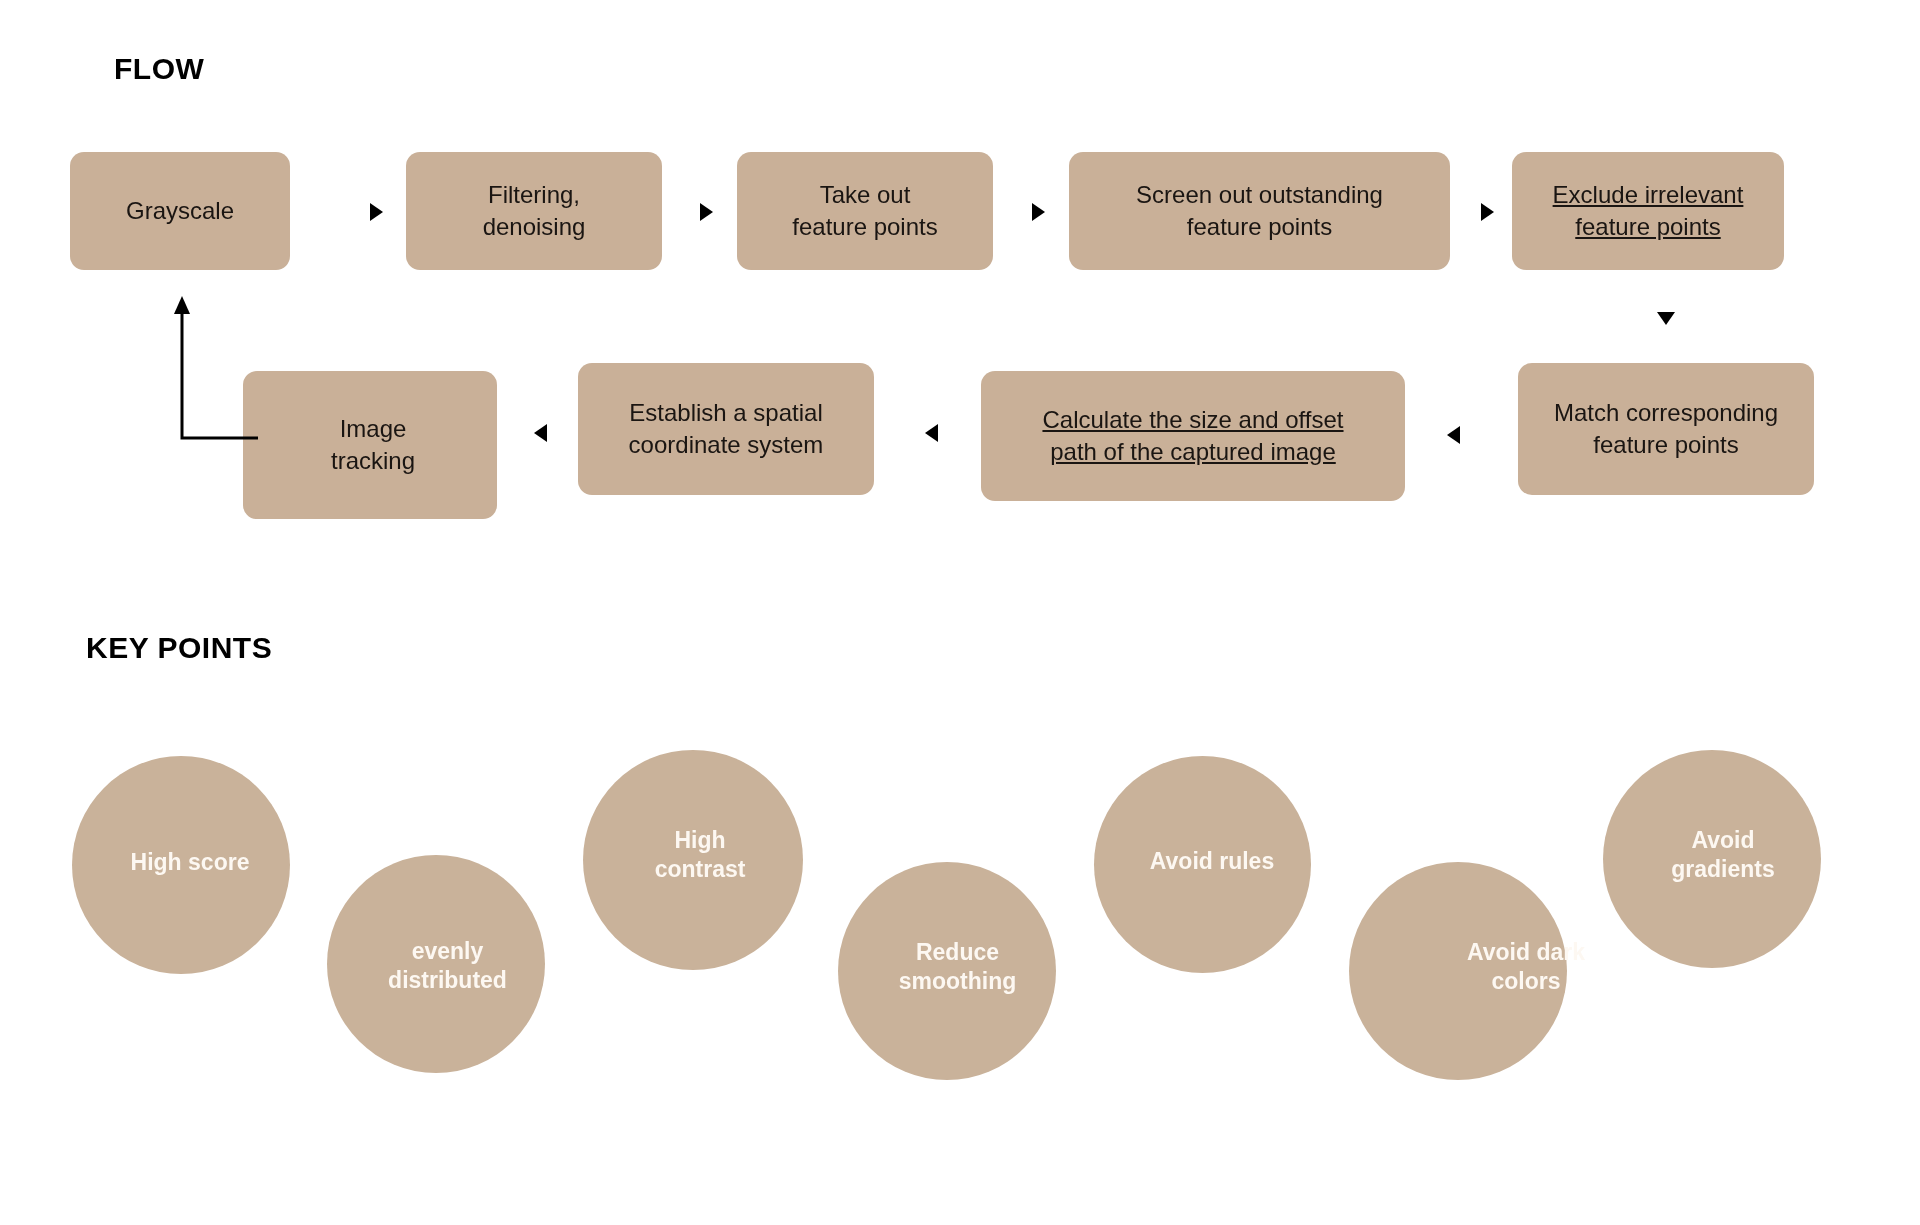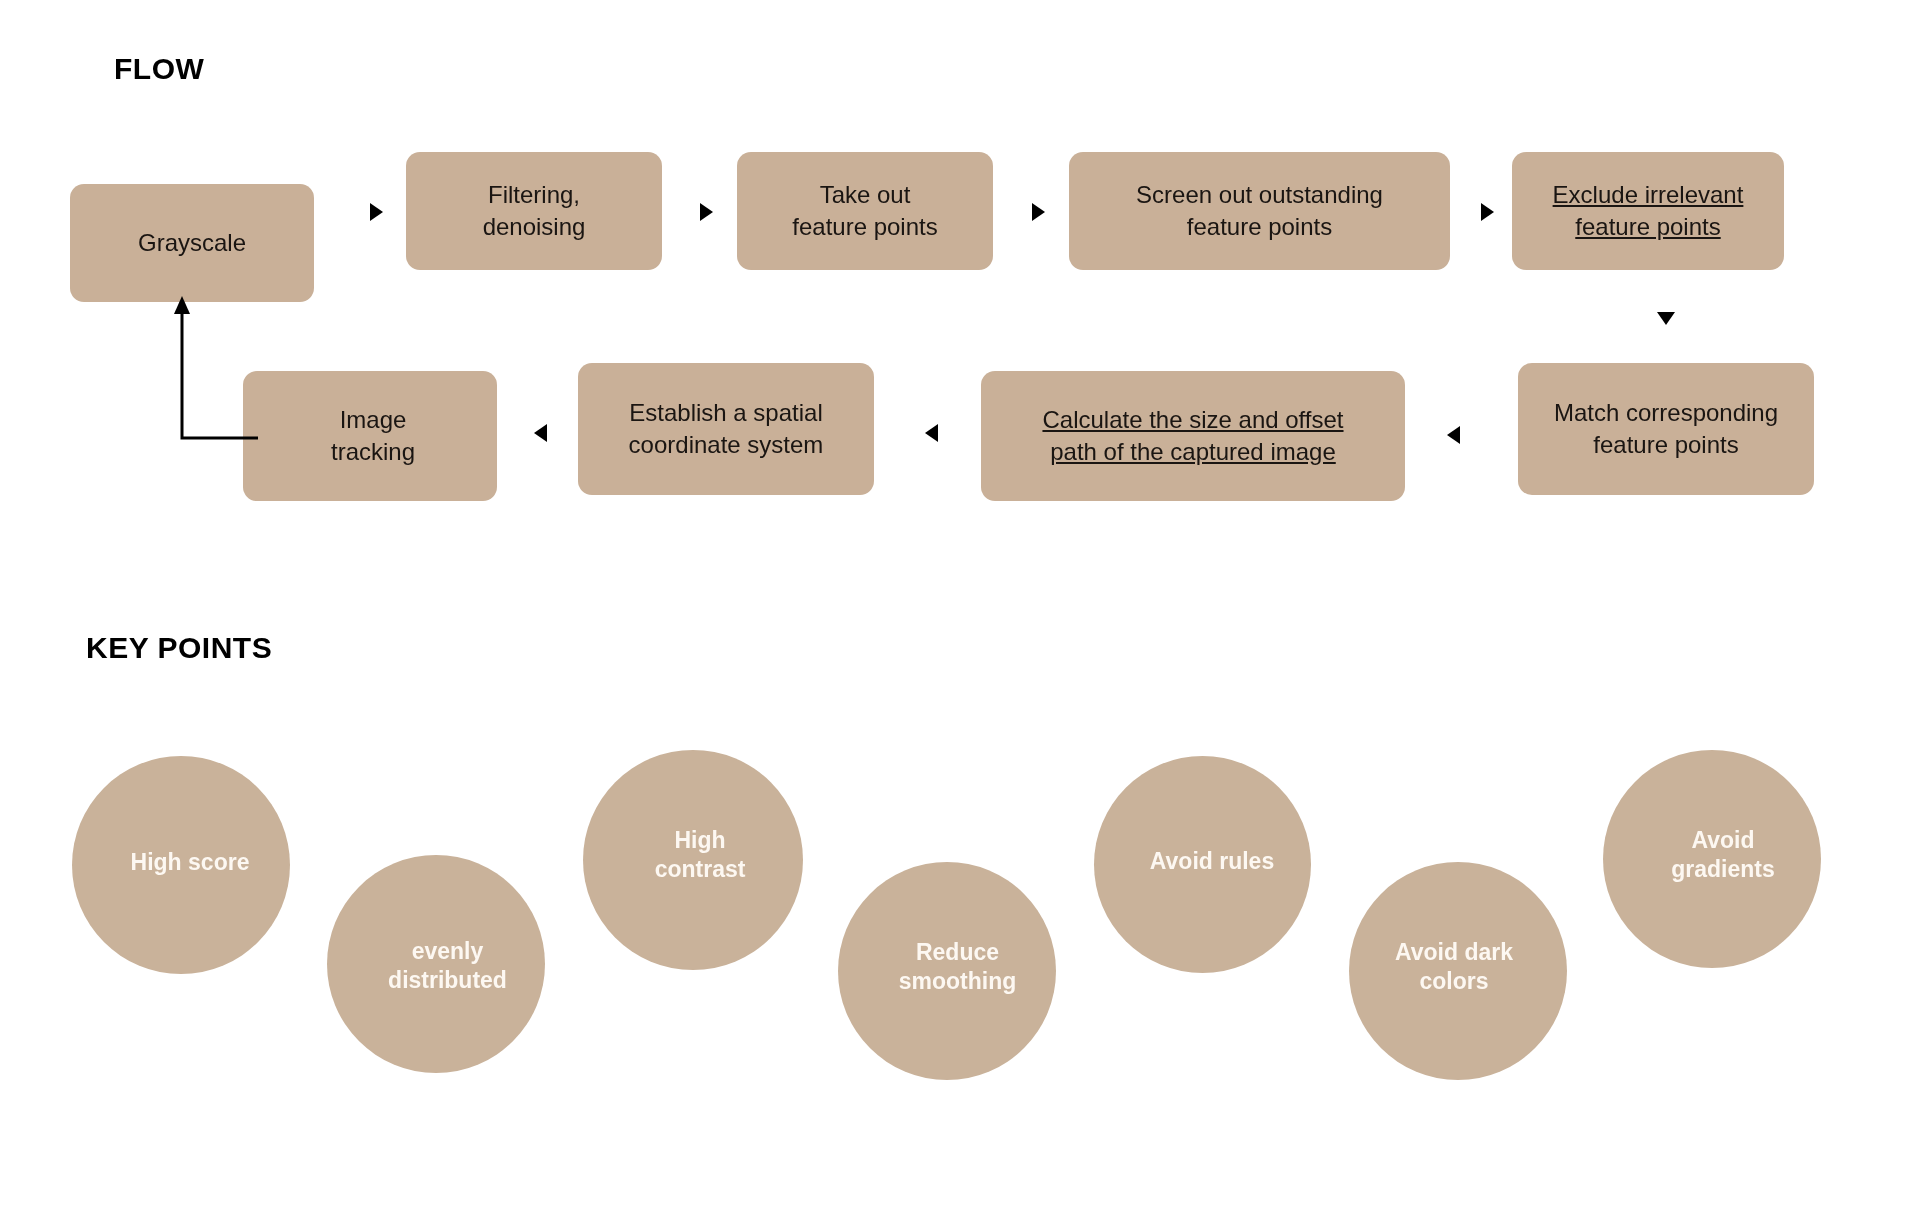--- a/index.html
+++ b/index.html
@@ -90,21 +90,21 @@
     text-align: center;
     white-space: pre-line;
     font-family: "Liberation Sans", sans-serif;
   }
 </style>
 </head>
 <body>
 
 <div class="section-heading" id="flow-heading">FLOW</div>
 
-<div class="flow-box" style="left:70px; top:152px; width:244px; height:118px;margin-top:32px;">Grayscale</div>
+<div class="flow-box" style="left:70px; top:152px; width:220px; height:118px;">Grayscale</div>
 
 <div class="arrow-right" style="left:370px; top:203px;"></div>
 
 <div class="flow-box" style="left:406px; top:152px; width:256px; height:118px; white-space:pre-line;">Filtering,
 denoising</div>
 
 <div class="arrow-right" style="left:700px; top:203px;"></div>
 
 <div class="flow-box" style="left:737px; top:152px; width:256px; height:118px; white-space:pre-line;">Take out
 feature points</div>
@@ -114,21 +114,21 @@
 <div class="flow-box" style="left:1069px; top:152px; width:381px; height:118px; white-space:pre-line;">Screen out outstanding
 feature points</div>
 
 <div class="arrow-right" style="left:1481px; top:203px;"></div>
 
 <div class="flow-box" style="left:1512px; top:152px; width:272px; height:118px; white-space:pre-line;text-decoration:underline;">Exclude irrelevant
 feature points</div>
 
 <div class="arrow-down" style="left:1657px; top:312px;"></div>
 
-<div class="flow-box" style="left:243px; top:371px; width:254px; height:130px; white-space:pre-line;padding-left:16px;">Image
+<div class="flow-box" style="left:243px; top:371px; width:254px; height:148px; white-space:pre-line;padding-left:16px;">Image
 tracking</div>
 
 <div class="arrow-left" style="left:534px; top:424px;"></div>
 
 <div class="flow-box" style="left:578px; top:363px; width:296px; height:132px; white-space:pre-line;">Establish a spatial
 coordinate system</div>
 
 <div class="arrow-left" style="left:925px; top:424px;"></div>
 
 <div class="flow-box" style="left:981px; top:371px; width:424px; height:130px; white-space:pre-line;text-decoration:underline;">Calculate the size and offset
@@ -158,18 +158,18 @@
 contrast</div>
 
 <div class="key-circle" style="left:838px; top:862px; width:218px; height:218px;"></div>
 <div class="key-circle-label" style="left:870px; top:938px; width:175px;text-align:center;">Reduce
 smoothing</div>
 
 <div class="key-circle" style="left:1094px; top:756px; width:217px; height:217px;"></div>
 <div class="key-circle-label" style="left:1128px; top:847px; width:168px;">Avoid rules</div>
 
 <div class="key-circle" style="left:1349px; top:862px; width:218px; height:218px;"></div>
-<div class="key-circle-label" style="left:1364px; top:938px; width:180px;text-align:center;">Avoid dark
+<div class="key-circle-label" style="left:1436px; top:938px; width:180px;text-align:center;">Avoid dark
 colors</div>
 
 <div class="key-circle" style="left:1603px; top:750px; width:218px; height:218px;"></div>
 <div class="key-circle-label" style="left:1635px; top:826px; width:176px;">Avoid
 gradients</div>
 
 </body></html>

